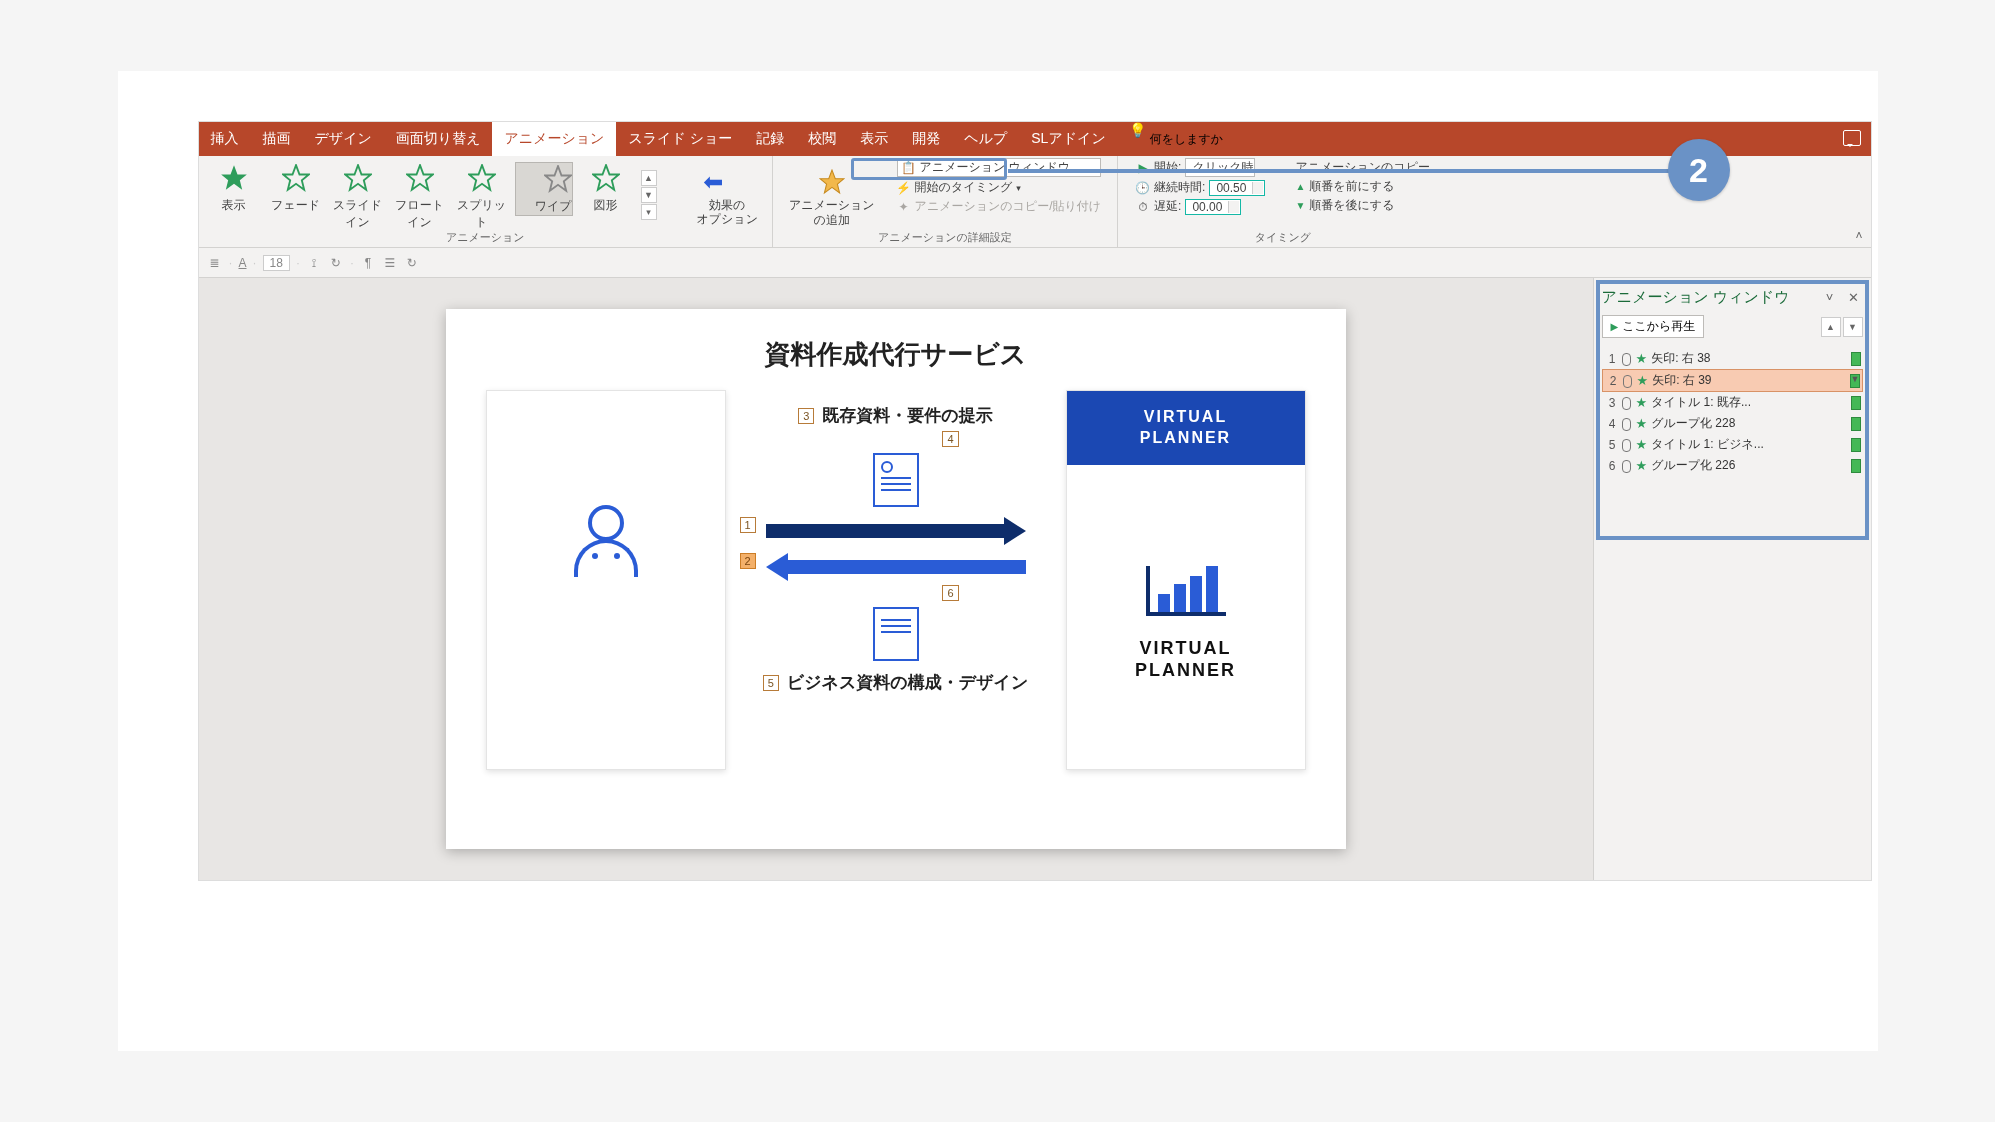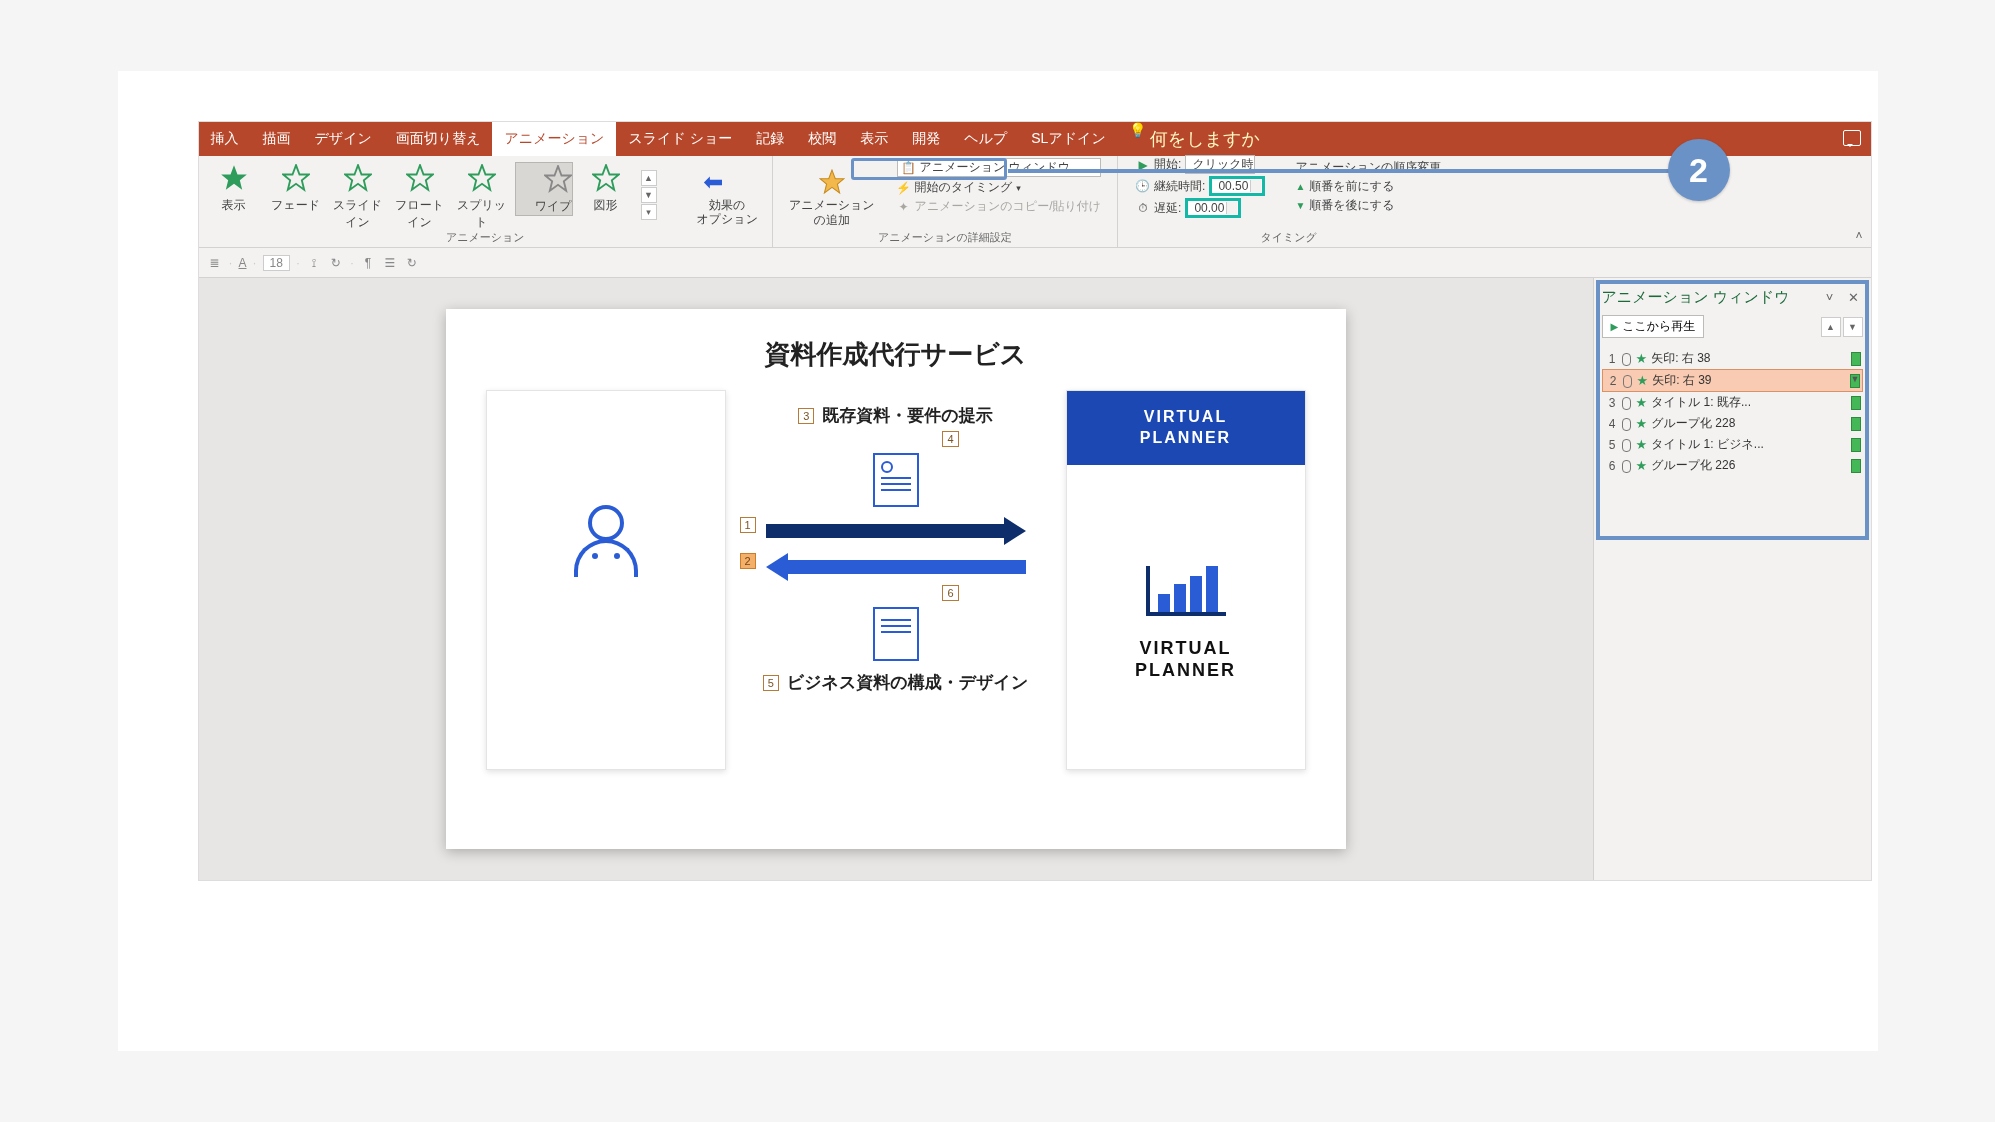--- a/index.html
+++ b/index.html
@@ -59,22 +59,22 @@
     background: #fff;
     color: #b7472a;
   }
   .tab-search-icon {
     margin-left: 12px;
     width: 16px; height: 16px;
     display: flex; align-items: center; justify-content: center;
   }
   .tab-search {
     margin-left: 4px;
-    color: #fef9c3;
-    font-size: 18px;
+    color: #000000;
+    font-size: 12px;
     display: flex;
     align-items: center;
   }
   .tab-comment-icon {
     position: absolute;
     right: 10px; top: 8px;
     width: 18px; height: 16px;
     border: 1.5px solid #fff;
     border-radius: 2px;
   }
@@ -183,21 +183,21 @@
     white-space: nowrap;
   }
   .adv-row.disabled { color: #a9a6a2; }
   .small-icon {
     width: 14px; height: 14px;
     display: inline-flex;
     align-items: center;
     justify-content: center;
   }
   .spinner-box {
-    border: 3px solid #14b8a6;
+    border: 1px solid #14b8a6;
     background: #fff;
     padding: 0 14px 0 6px;
     font-size: 12px;
     width: 56px;
     position: relative;
     color: #444;
   }
   .spinner-box::after {
     content: "";
     position: absolute;
@@ -645,21 +645,21 @@
               <span>継続時間:</span>
               <span class="spinner-box">00.50</span>
             </div>
             <div class="adv-row">
               <span class="small-icon">⏱</span>
               <span>遅延:</span>
               <span class="spinner-box">00.00</span>
             </div>
           </div>
           <div class="adv-group" style="margin-left:14px;">
-            <div class="adv-row" style="color:#444;">アニメーションの順序変更</div>
+            <div class="adv-row" style="color:#444;">アニメーションのコピー</div>
             <div class="adv-row">
               <span style="color:#2e9d5b;font-size:10px;">▲</span>
               <span>順番を前にする</span>
             </div>
             <div class="adv-row">
               <span style="color:#2e9d5b;font-size:10px;">▼</span>
               <span>順番を後にする</span>
             </div>
           </div>
           <div class="ribbon-group-label">タイミング</div>

